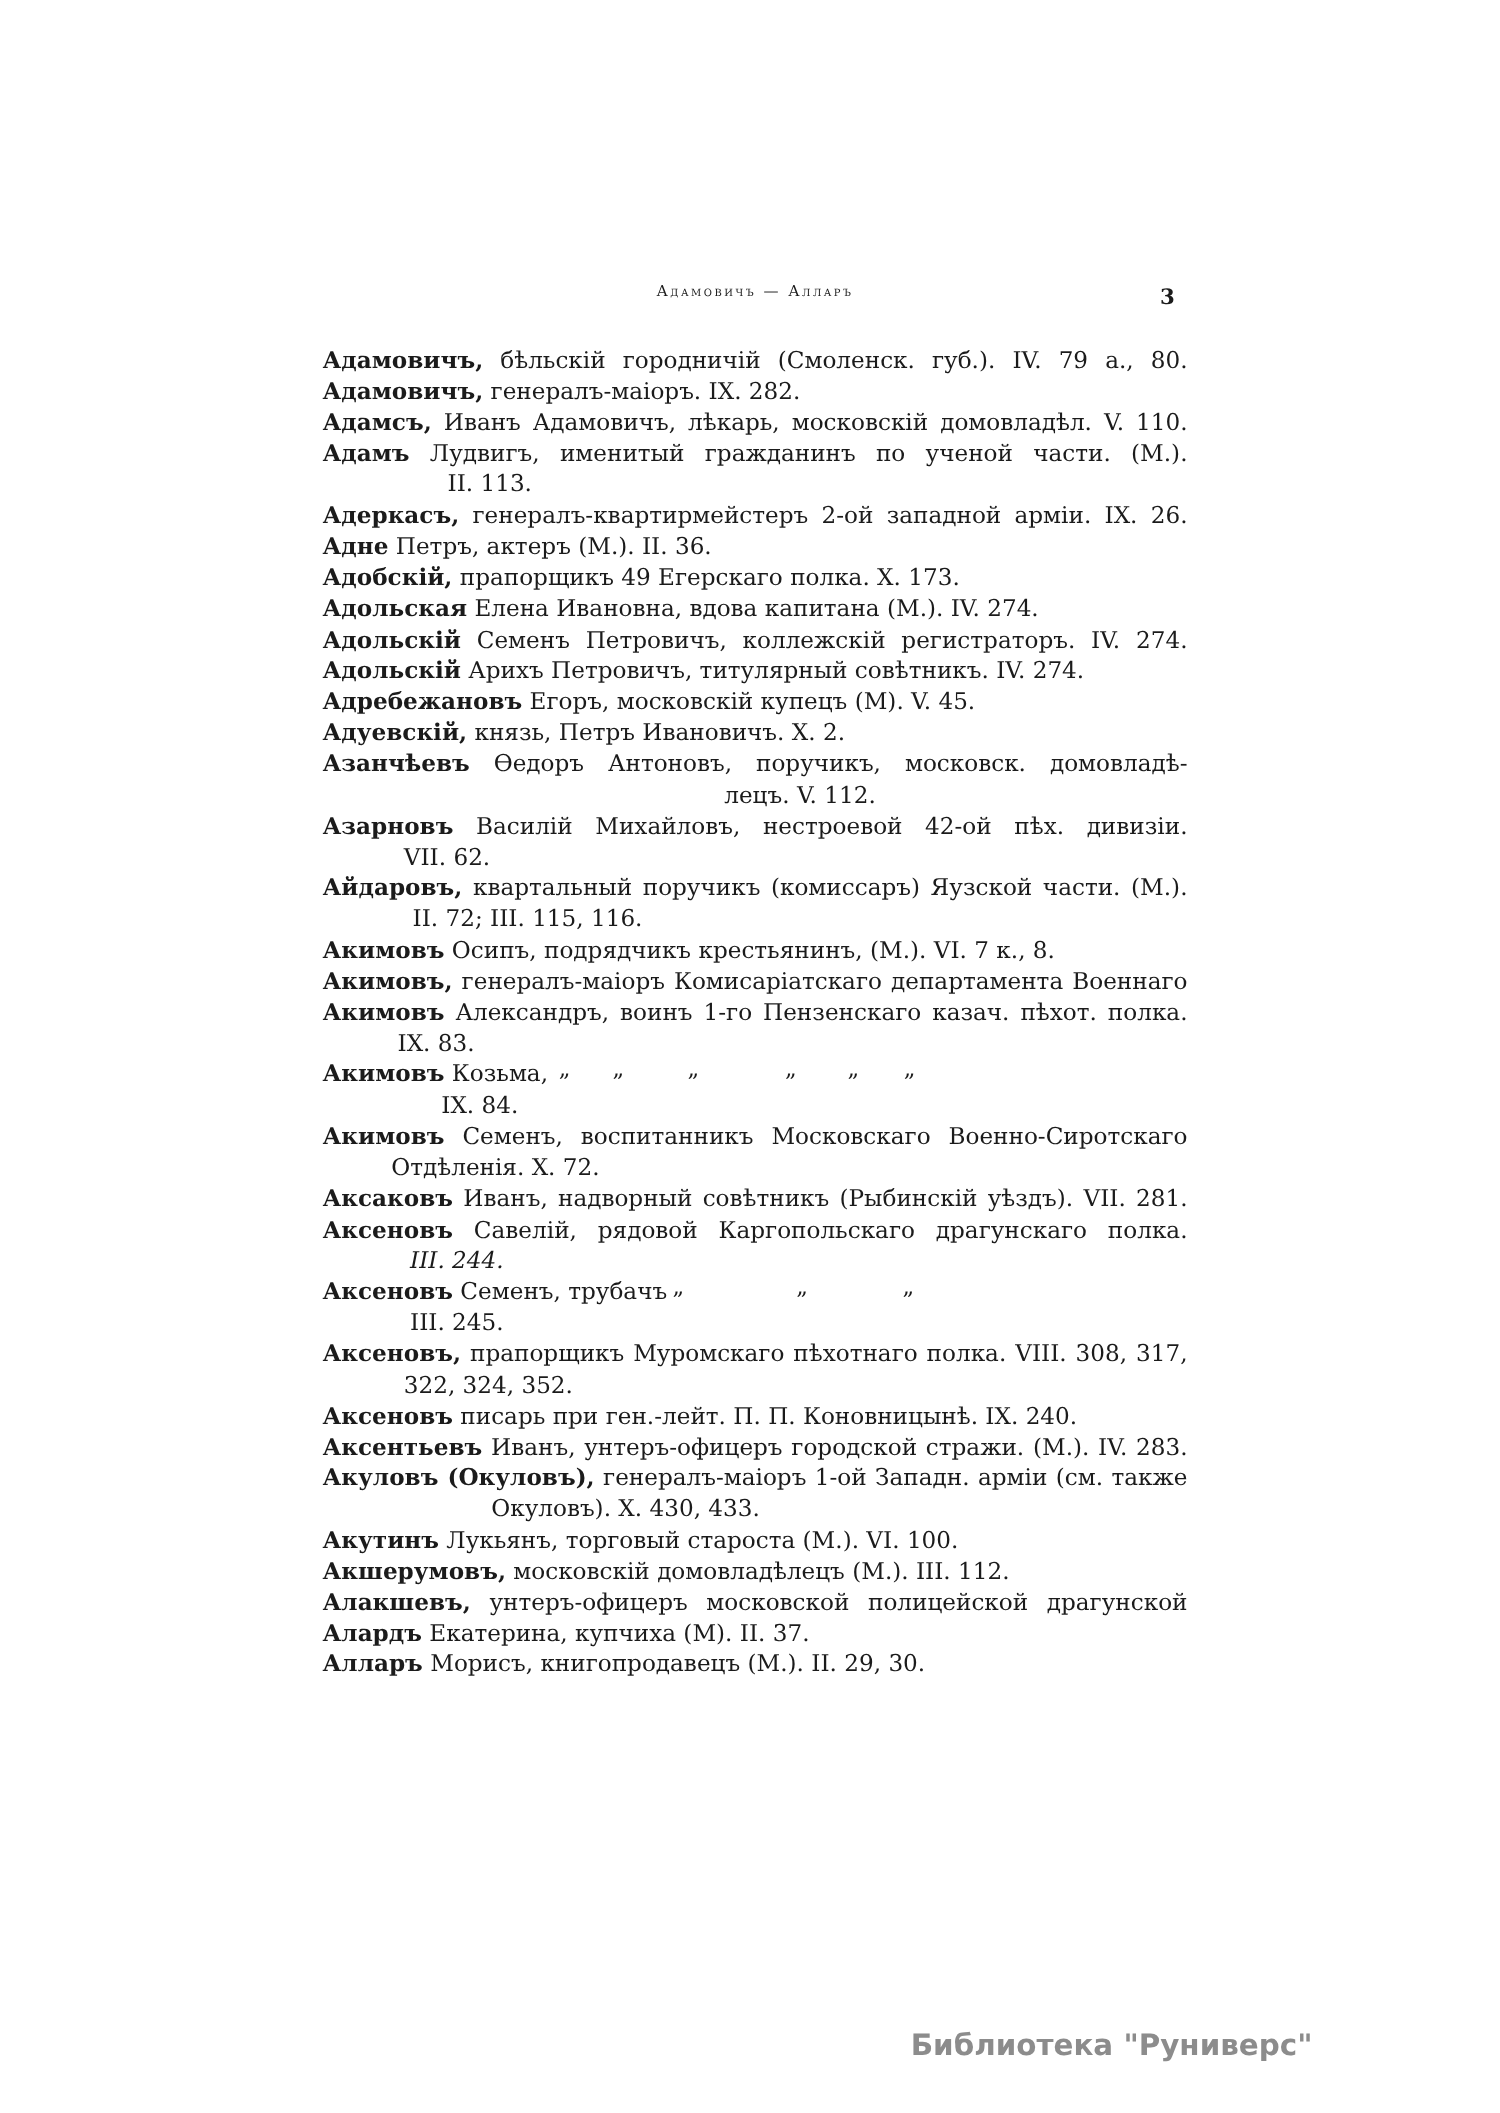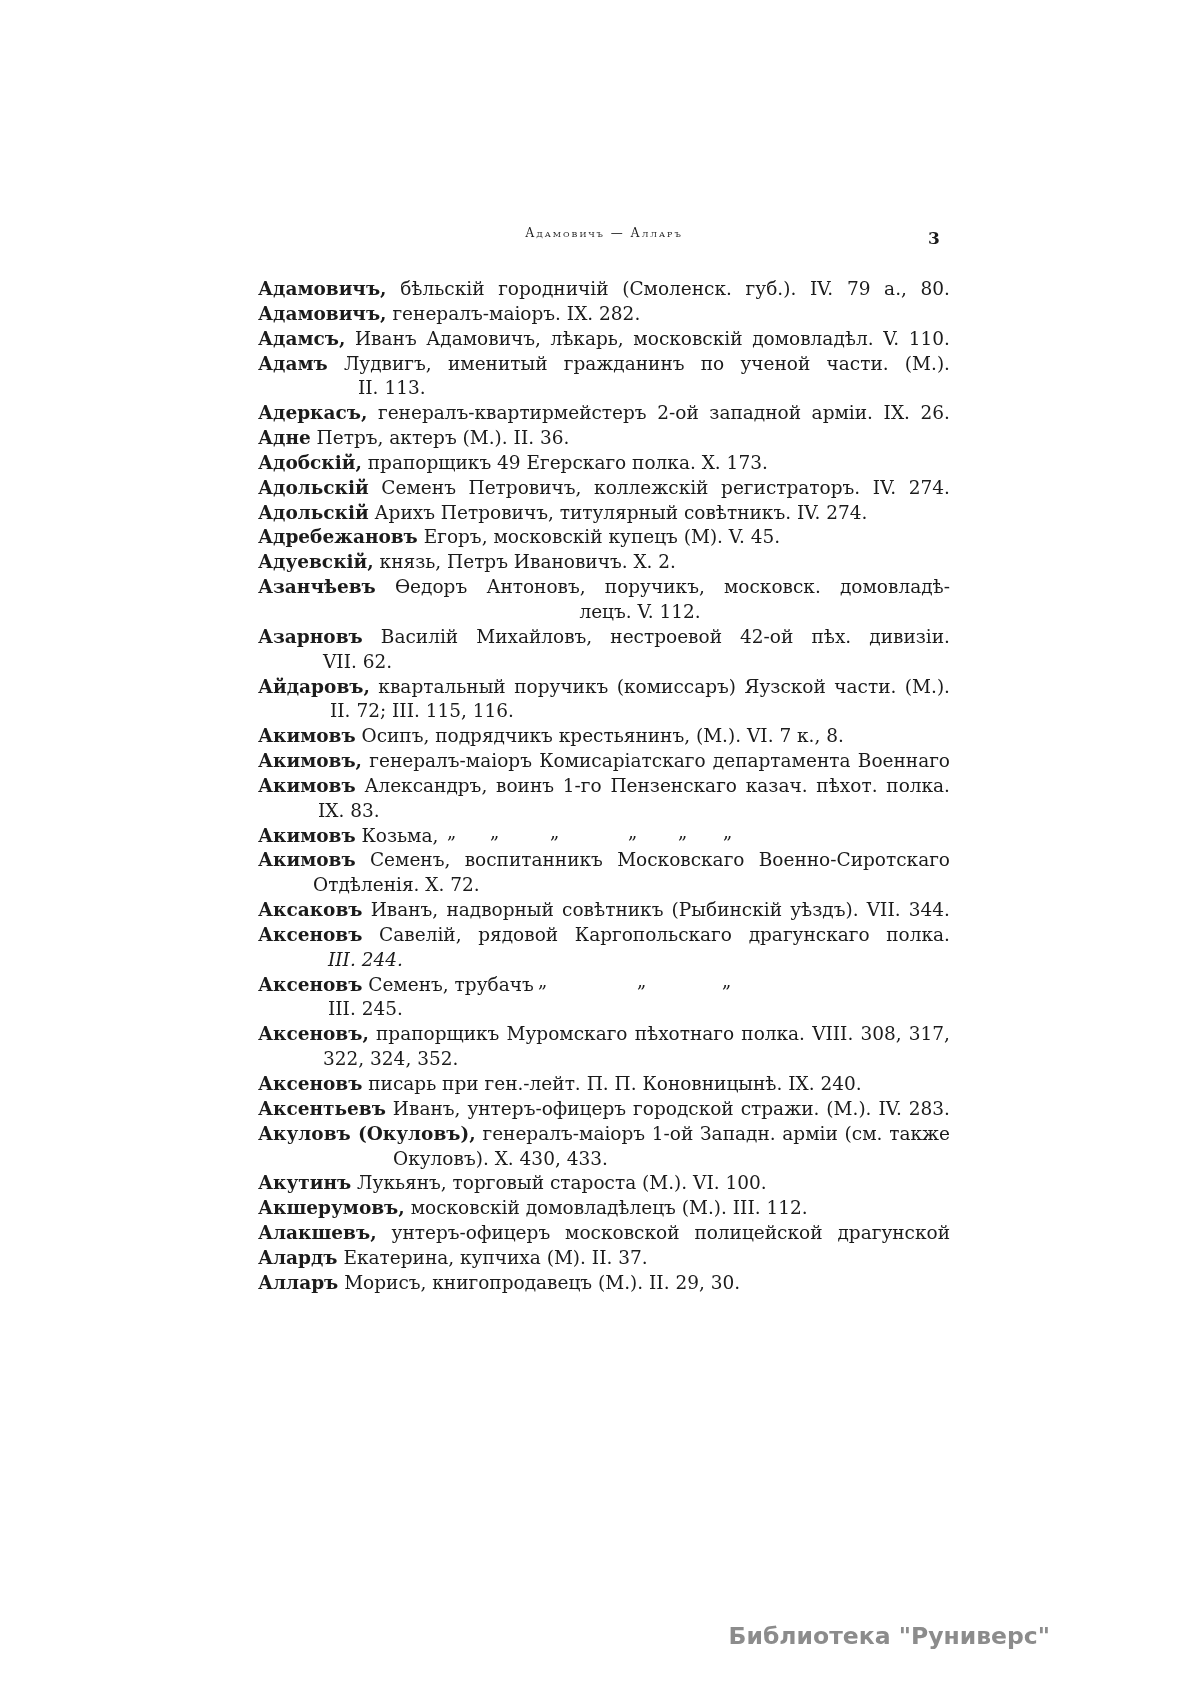--- a/index.html
+++ b/index.html
@@ -78,38 +78,40 @@
 
   <div class="entries">
       <div class="line justify"><span class="head">Адамовичъ,</span><span> бѣльскій городничій (Смоленск. губ.). IV. 79 а., 80.</span></div>
       <div class="line"><span class="head">Адамовичъ,</span><span> генералъ-маіоръ. IX. 282.</span></div>
       <div class="line justify"><span class="head">Адамсъ,</span><span> Иванъ Адамовичъ, лѣкарь, московскій домовладѣл. V. 110.</span></div>
       <div class="line justify"><span class="head">Адамъ</span><span> Лудвигъ, именитый гражданинъ по ученой части. (М.).</span></div>
       <div class="line" style="padding-left: 100px;"><span>II. 113.</span></div>
       <div class="line justify"><span class="head">Адеркасъ,</span><span> генералъ-квартирмейстеръ 2-ой западной арміи. IX. 26.</span></div>
       <div class="line"><span class="head">Адне</span><span> Петръ, актеръ (М.). II. 36.</span></div>
       <div class="line"><span class="head">Адобскій,</span><span> прапорщикъ 49 Егерскаго полка. X. 173.</span></div>
+      <div class="line"><span class="head">Адольская</span><span> Елена Ивановна, вдова капитана (М.). IV. 274.</span></div>
       <div class="line justify"><span class="head">Адольскій</span><span> Семенъ Петровичъ, коллежскій регистраторъ. IV. 274.</span></div>
       <div class="line"><span class="head">Адольскій</span><span> Арихъ Петровичъ, титулярный совѣтникъ. IV. 274.</span></div>
       <div class="line"><span class="head">Адребежановъ</span><span> Егоръ, московскій купецъ (М). V. 45.</span></div>
       <div class="line"><span class="head">Адуевскій,</span><span> князь, Петръ Ивановичъ. X. 2.</span></div>
       <div class="line justify"><span class="head">Азанчѣевъ</span><span> Ѳедоръ Антоновъ, поручикъ, московск. домовладѣ-</span></div>
       <div class="line" style="padding-left: 72px; text-align: center;"><span>лецъ. V. 112.</span></div>
       <div class="line justify"><span class="head">Азарновъ</span><span> Василій Михайловъ, нестроевой 42-ой пѣх. дивизіи.</span></div>
       <div class="line" style="padding-left: 65px;"><span>VII. 62.</span></div>
       <div class="line justify"><span class="head">Айдаровъ,</span><span> квартальный поручикъ (комиссаръ) Яузской части. (М.).</span></div>
       <div class="line" style="padding-left: 72px;"><span>II. 72; III. 115, 116.</span></div>
       <div class="line"><span class="head">Акимовъ</span><span> Осипъ, подрядчикъ крестьянинъ, (М.). VI. 7 к., 8.</span></div>
       <div class="line justify"><span class="head">Акимовъ,</span><span> генералъ-маіоръ Комисаріатскаго департамента Военнаго</span></div>
       <div class="line justify"><span class="head">Акимовъ</span><span> Александръ, воинъ 1-го Пензенскаго казач. пѣхот. полка.</span></div>
       <div class="line" style="padding-left: 60px;"><span>IX. 83.</span></div>
       <div class="line"><span class="head">Акимовъ</span><span> Козьма,</span><span class="ditto" style="left: 189px;">„</span><span class="ditto" style="left: 232px;">„</span><span class="ditto" style="left: 292px;">„</span><span class="ditto" style="left: 370px;">„</span><span class="ditto" style="left: 420px;">„</span><span class="ditto" style="left: 465px;">„</span></div>
+      <div class="line" style="padding-left: 95px;"><span>IX. 84.</span></div>
       <div class="line justify"><span class="head">Акимовъ</span><span> Семенъ, воспитанникъ Московскаго Военно-Сиротскаго</span></div>
       <div class="line" style="padding-left: 55px;"><span>Отдѣленія. X. 72.</span></div>
-      <div class="line justify"><span class="head">Аксаковъ</span><span> Иванъ, надворный совѣтникъ (Рыбинскій уѣздъ). VII. 344.</span></div>
+      <div class="line justify"><span class="head">Аксаковъ</span><span> Иванъ, надворный совѣтникъ (Рыбинскій уѣздъ). VII. 281.</span></div>
       <div class="line justify"><span class="head">Аксеновъ</span><span> Савелій, рядовой Каргопольскаго драгунскаго полка.</span></div>
       <div class="line" style="padding-left: 70px; font-style: italic;"><span>III. 244.</span></div>
       <div class="line"><span class="head">Аксеновъ</span><span> Семенъ, трубачъ</span><span class="ditto" style="left: 280px;">„</span><span class="ditto" style="left: 379px;">„</span><span class="ditto" style="left: 464px;">„</span></div>
       <div class="line" style="padding-left: 70px;"><span>III. 245.</span></div>
       <div class="line justify"><span class="head">Аксеновъ,</span><span> прапорщикъ Муромскаго пѣхотнаго полка. VIII. 308, 317,</span></div>
       <div class="line" style="padding-left: 65px;"><span>322, 324, 352.</span></div>
       <div class="line"><span class="head">Аксеновъ</span><span> писарь при ген.-лейт. П. П. Коновницынѣ. IX. 240.</span></div>
       <div class="line justify"><span class="head">Аксентьевъ</span><span> Иванъ, унтеръ-офицеръ городской стражи. (М.). IV. 283.</span></div>
       <div class="line justify"><span class="head">Акуловъ (Окуловъ),</span><span> генералъ-маіоръ 1-ой Западн. арміи (см. также</span></div>
       <div class="line" style="padding-left: 135px;"><span>Окуловъ). X. 430, 433.</span></div>

